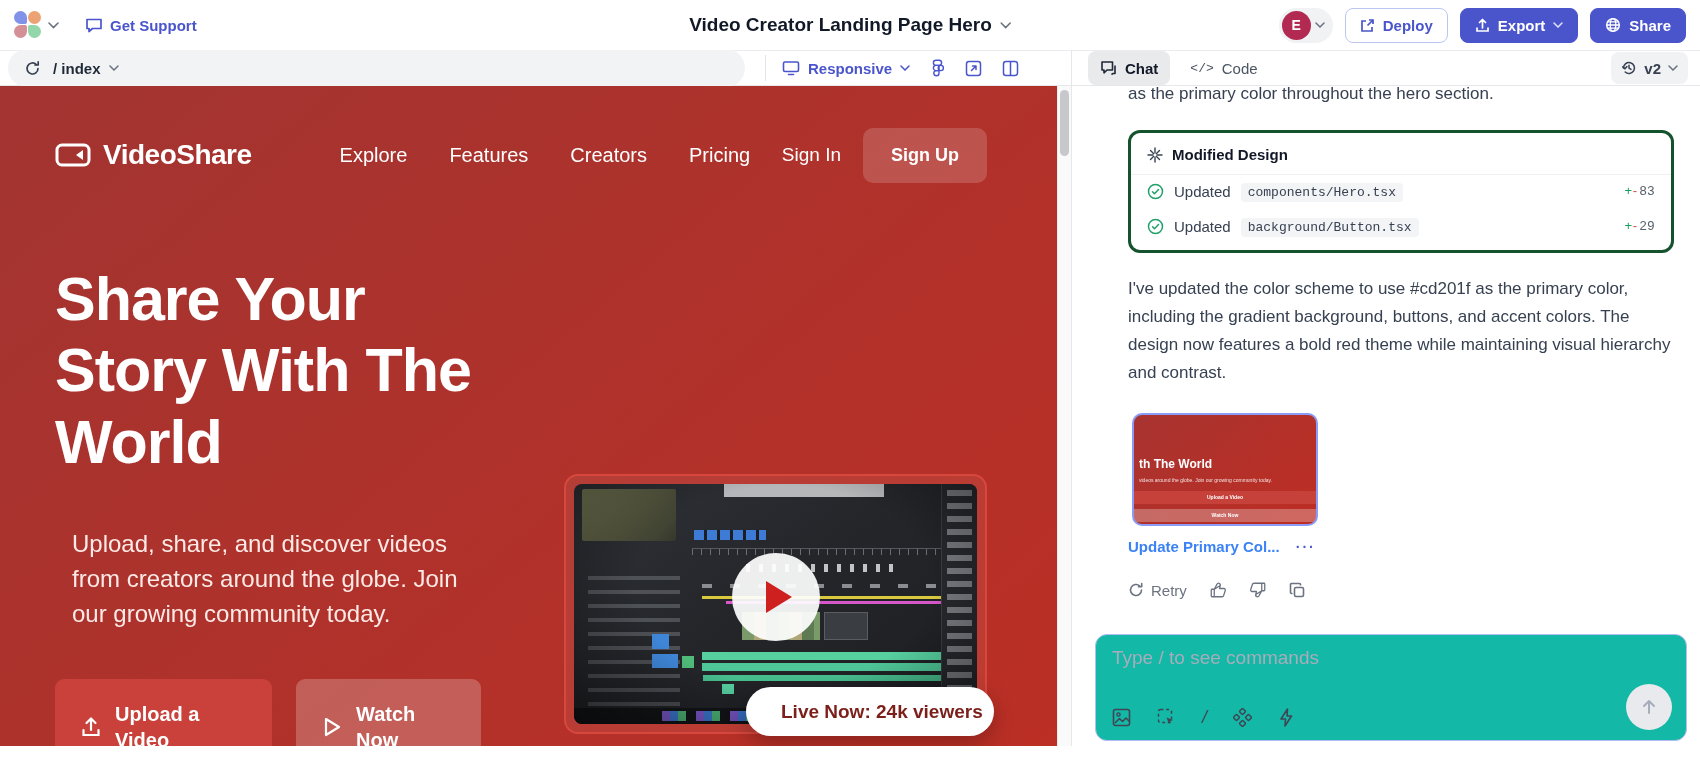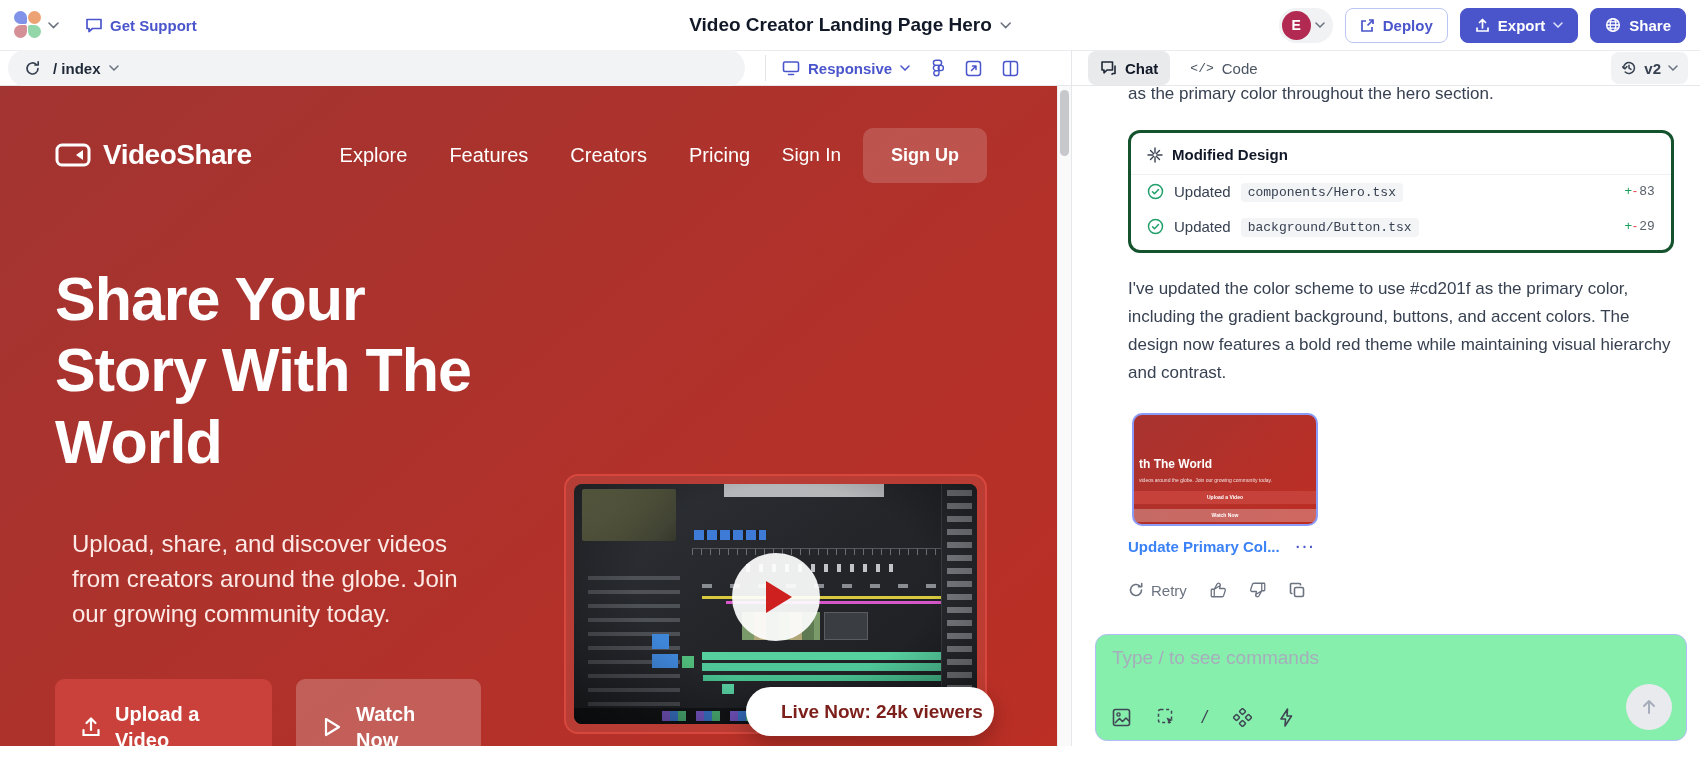--- a/index.html
+++ b/index.html
@@ -154,21 +154,21 @@
   .mini-btn2 { position:absolute; left:0; right:0; top:94px; height:13px; background:rgba(255,255,255,0.28);
     color:#fff; font-size:5px; font-weight:700; text-align:center; line-height:13px; }
   .thumb-label-row { display:flex; align-items:center; gap:16px; margin-top:12px; }
   .thumb-label { font-size:15px; font-weight:700; color:#3b82f6; }
   .thumb-menu { color:#4a55cb; font-weight:800; letter-spacing:2px; font-size:14px; cursor:pointer; }
   .msg-actions { display:flex; align-items:center; gap:22px; margin-top:26px; color:#6b7280; }
   .retry { display:flex; align-items:center; gap:7px; font-size:15px; cursor:pointer; }
   .act-icon { display:inline-flex; cursor:pointer; }
 
   .composer { position:absolute; left:23px; right:13px; bottom:5px; height:107px; border:1.5px solid #b3bdf5;
-    border-radius:12px; background:#86efac; padding:12px 16px; }
+    border-radius:12px; background:#14b8a6; padding:12px 16px; }
   .composer input { width:100%; border:none; outline:none; font-size:19px; color:#1f2937;
     font-family:"Liberation Sans", sans-serif; background:transparent; }
   .composer input::placeholder { color:#a6adbb; }
   .composer-icons { position:absolute; left:16px; bottom:12px; display:flex; align-items:center; gap:26px; color:#3f4654; }
   .composer-icons > span { display:inline-flex; cursor:pointer; }
   .slash-glyph { font-size:18px; font-weight:400; font-style:italic; }
   .send-btn { position:absolute; right:14px; bottom:10px; width:46px; height:46px; border-radius:50%;
     background:#e8eaee; display:flex; align-items:center; justify-content:center; color:#a6adbb; cursor:pointer; }
 
   svg { display:block; }

